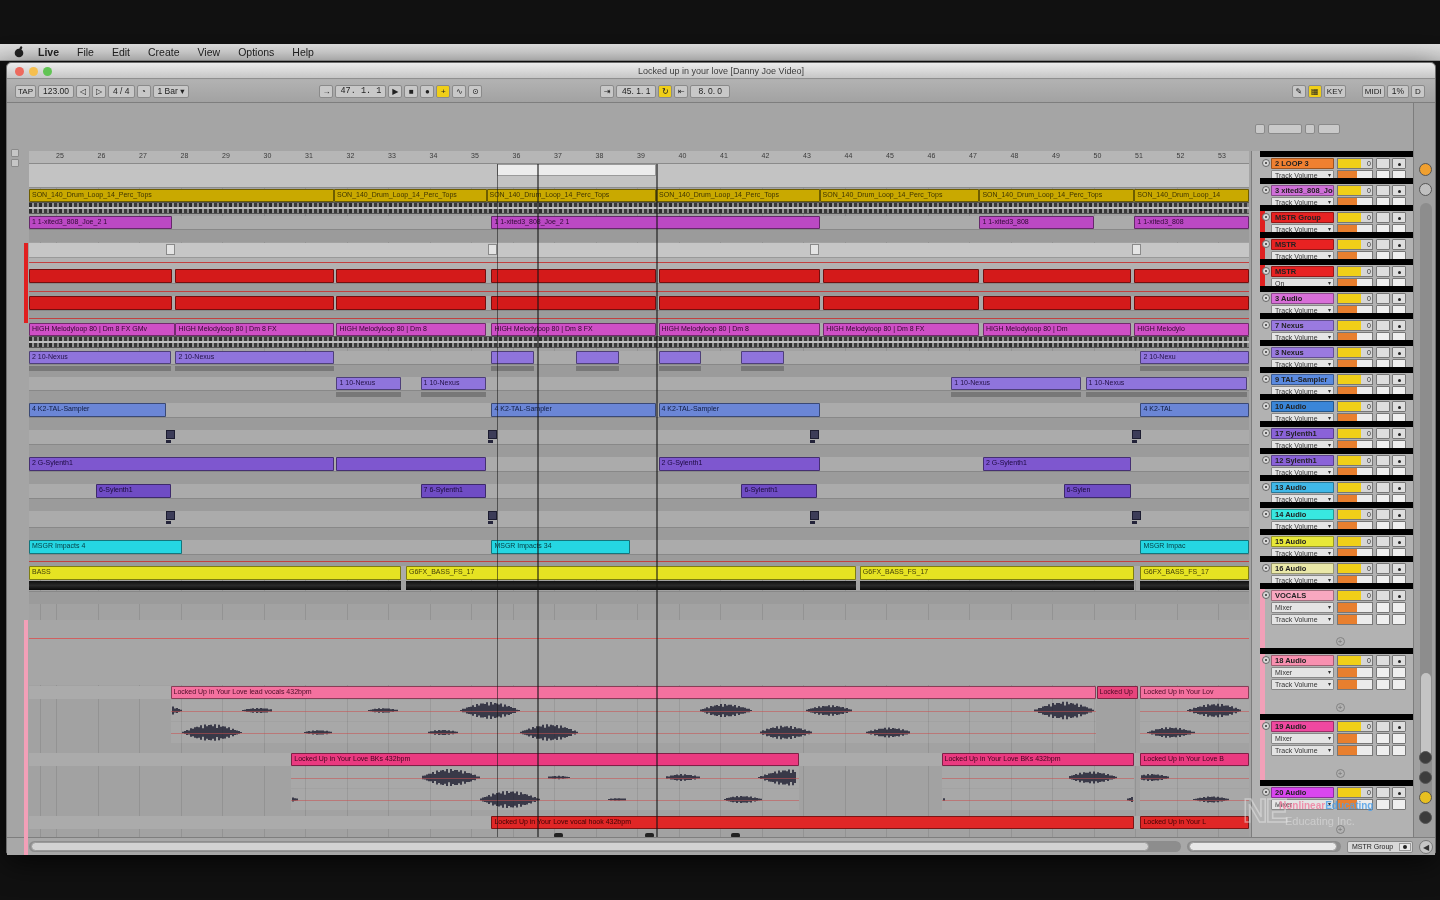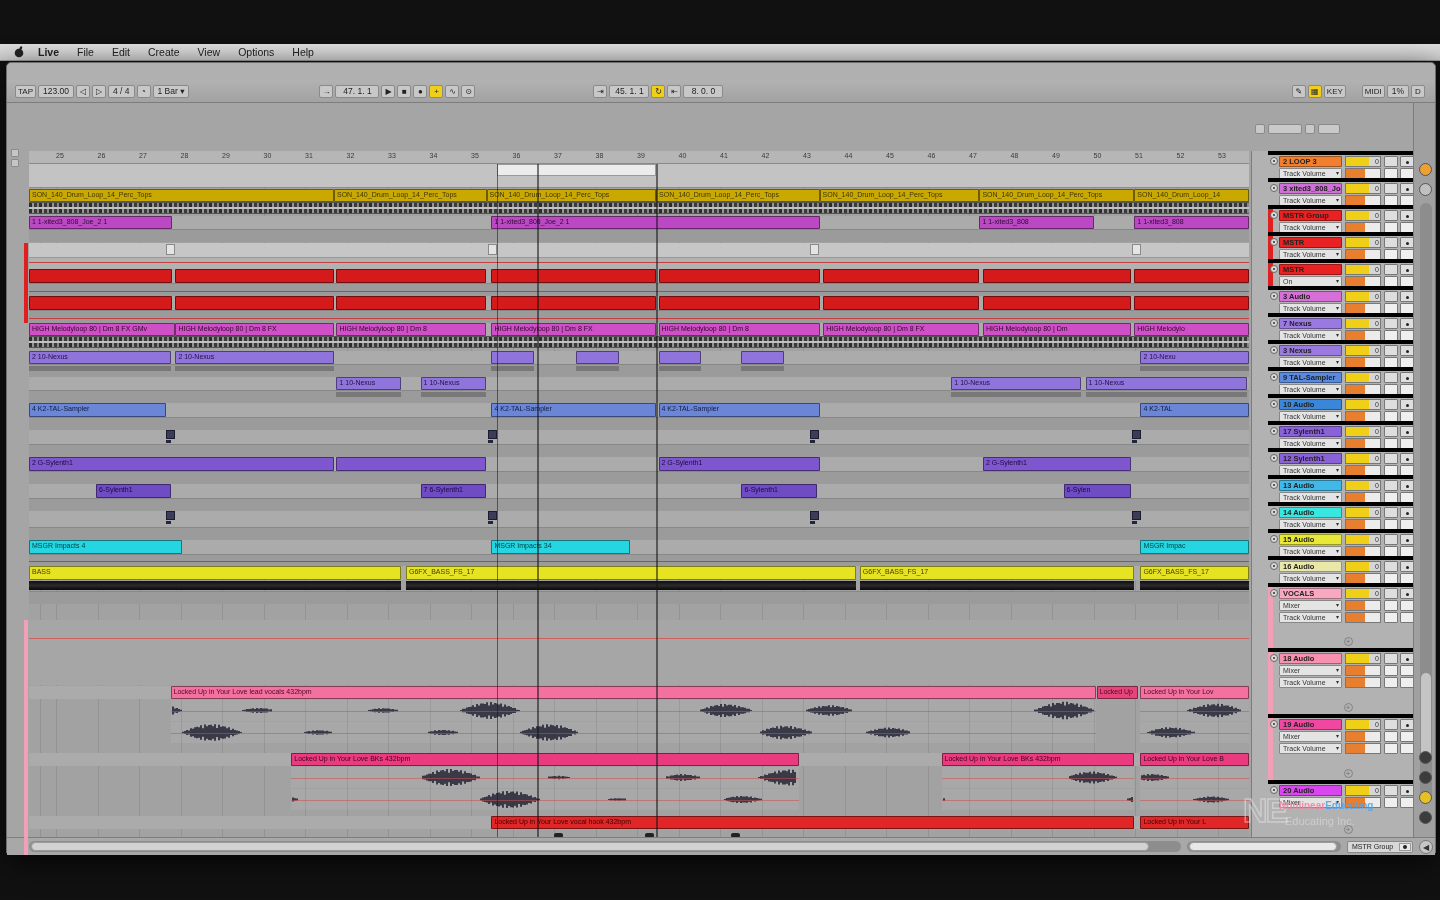--- a/index.html
+++ b/index.html
@@ -48,21 +48,21 @@
   .markdot{position:absolute;width:5px;height:3px;background:#24243a;}
   .wseg{position:absolute;top:0;height:100%;background:rgba(255,255,255,.07);}
   .wline{position:absolute;left:0;width:100%;height:1px;background:rgba(200,80,80,.55);top:50%;}
   .vline{position:absolute;top:13px;bottom:0;background:rgba(20,20,20,.55);}
   #timebar{position:absolute;left:0;bottom:0;width:100%;height:15px;background:#9c9c9c;border-top:1px solid #7a7a7a;}
   .lstrip{position:absolute;width:4px;}
   
   #panel{position:absolute;left:1244px;top:48px;width:162px;height:704px;background:#b2b2b2;border-left:1px solid #7d7d7d;overflow:hidden;}
   #pwidgets{position:absolute;left:1244px;top:18px;width:162px;height:16px;display:flex;gap:3px;align-items:center;padding-left:4px;}
   #pwidgets .wbox{height:10px;background:#c9c9c9;border:1px solid #8a8a8a;border-radius:2px;}
-  .tb{position:absolute;left:16px;width:100%;border-top:4px solid #000000;background:#b2b2b2;}
+  .tb{position:absolute;left:8px;width:100%;border-top:6px solid #000000;background:#b2b2b2;}
   .arm{position:absolute;left:2px;top:2px;width:8px;height:8px;border-radius:50%;background:#d8d8d8;border:1px solid #666;}
   .armdot{position:absolute;left:2px;top:2px;width:2px;height:2px;border-radius:50%;background:#333;}
   .tname{position:absolute;left:11px;top:1px;width:63px;height:11px;font-size:7.5px;font-weight:bold;color:#222;
     line-height:10px;padding-left:3px;border:1px solid rgba(0,0,0,.35);border-radius:1px;overflow:hidden;white-space:nowrap;}
   .vslider{position:absolute;left:77px;top:1px;width:36px;height:11px;background:#d6d6d6;border:1px solid #777;}
   .vfill{position:absolute;left:0;top:0;height:100%;background:#f0cf18;}
   .vval{position:absolute;right:1px;top:1px;font-size:7px;color:#333;}
   .pbtn{position:absolute;top:1px;width:14px;height:11px;background:#dedede;border:1px solid #777;border-radius:1px;}
   .pdot{position:absolute;left:5px;top:4px;width:3px;height:3px;background:#222;border-radius:50%;}
   .tdrop{position:absolute;left:11px;width:63px;height:11px;background:#e4e4e4;border:1px solid #888;border-radius:1px;
@@ -110,34 +110,40 @@
 <span class="mi b">Live</span>
     <span class="mi">File</span>
     <span class="mi">Edit</span>
     <span class="mi">Create</span>
     <span class="mi">View</span>
     <span class="mi">Options</span>
     <span class="mi">Help</span>
   </div>
 
 <div id="window">
+  <div id="titlebar">
+    <div class="tl" style="left:8px;background:#ed6a5e;"></div>
+    <div class="tl" style="left:22px;background:#f5bf4f;"></div>
+    <div class="tl" style="left:36px;background:#61c454;"></div>
+    <span>Locked up in your love  [Danny Joe Video]</span>
+  </div>
 
   <div id="transport">
     <div class="tgroup" style="margin-left:8px;">
       <div class="tbtn">TAP</div>
       <div class="tfield">123.00</div>
       <div class="tbtn">◁</div>
       <div class="tbtn">▷</div>
       <div class="tfield">4 / 4</div>
       <div class="tbtn">◔</div>
       <div class="tfield"><span>1 Bar</span> ▾</div>
     </div>
     <div class="tgroup" style="margin-left:130px;">
       <div class="tbtn">→</div>
-      <div class="tfield" style="min-width:44px;text-align:center;">47. 1. 1</div>
+      <div class="tfield" style="min-width:44px;text-align:center;font-family:Liberation Mono, monospace;">47. 1. 1</div>
       <div class="tbtn">▶</div>
       <div class="tbtn">■</div>
       <div class="tbtn">●</div>
       <div class="tbtn on">+</div>
       <div class="tbtn">∿</div>
       <div class="tbtn">⊙</div>
     </div>
     <div class="tgroup" style="margin-left:118px;">
       <div class="tbtn">⇥</div>
       <div class="tfield" style="min-width:40px;text-align:center;">45. 1. 1</div>

